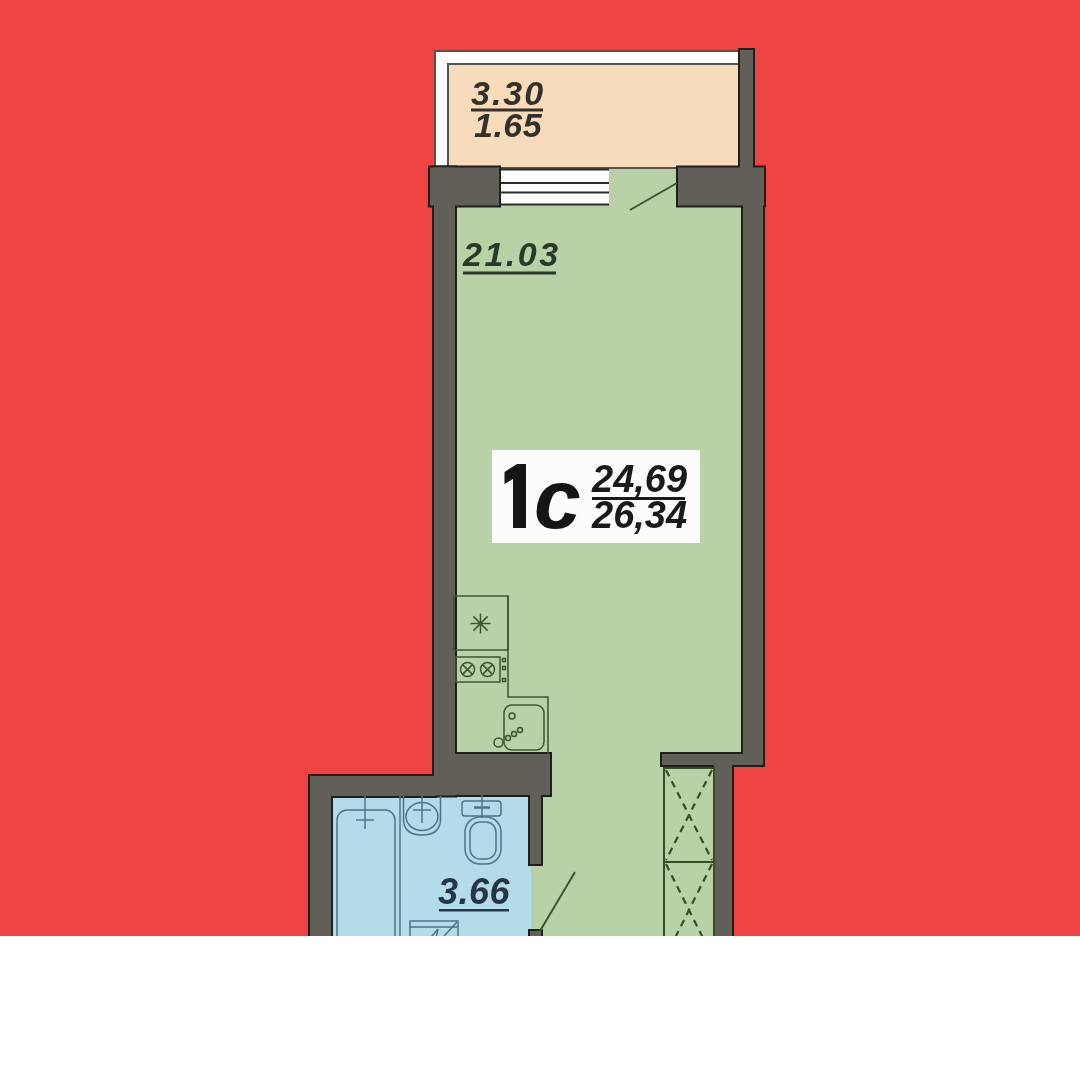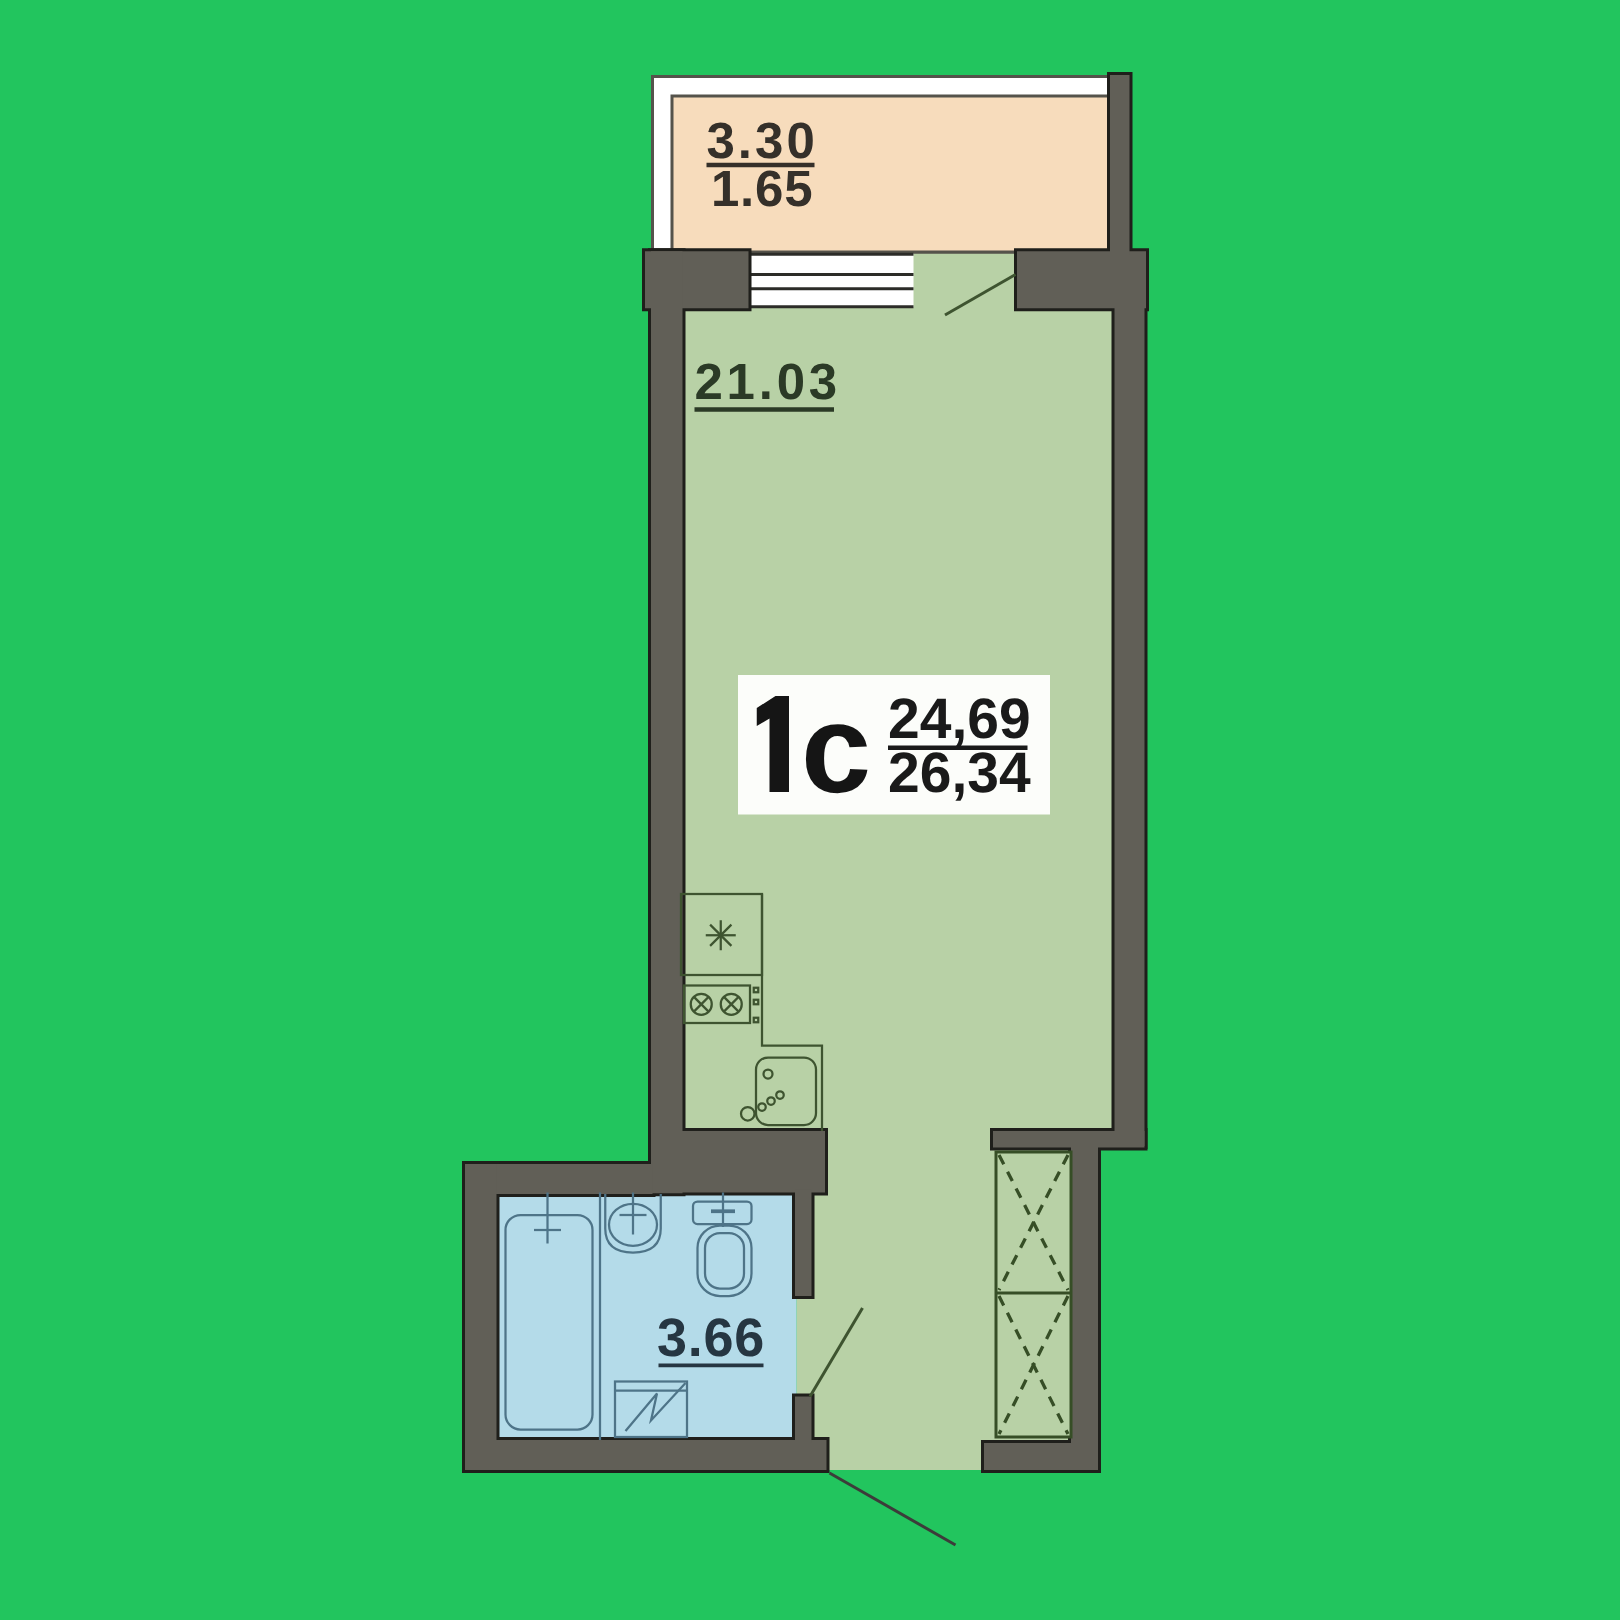--- a/index.html
+++ b/index.html
@@ -1,16 +1,16 @@
 <!DOCTYPE html>
 <html><head>
 <meta charset="utf-8">
 <style>
   html,body{margin:0;padding:0;background:#ffffff;}
-  #page{position:relative;width:1080px;height:1080px;background:#22c55e;overflow:hidden;}
+  #page{position:relative;width:1080px;height:936px;background:#ef4444;overflow:hidden;font-style:italic;}
   svg{position:absolute;left:0;top:0;}
   text{font-family:"Liberation Sans",sans-serif;}
 </style>
 </head>
 <body>
 <div id="page">
 <svg width="1080" height="1080" viewBox="0 0 1080 1080">
 
   <g id="fills">
 

